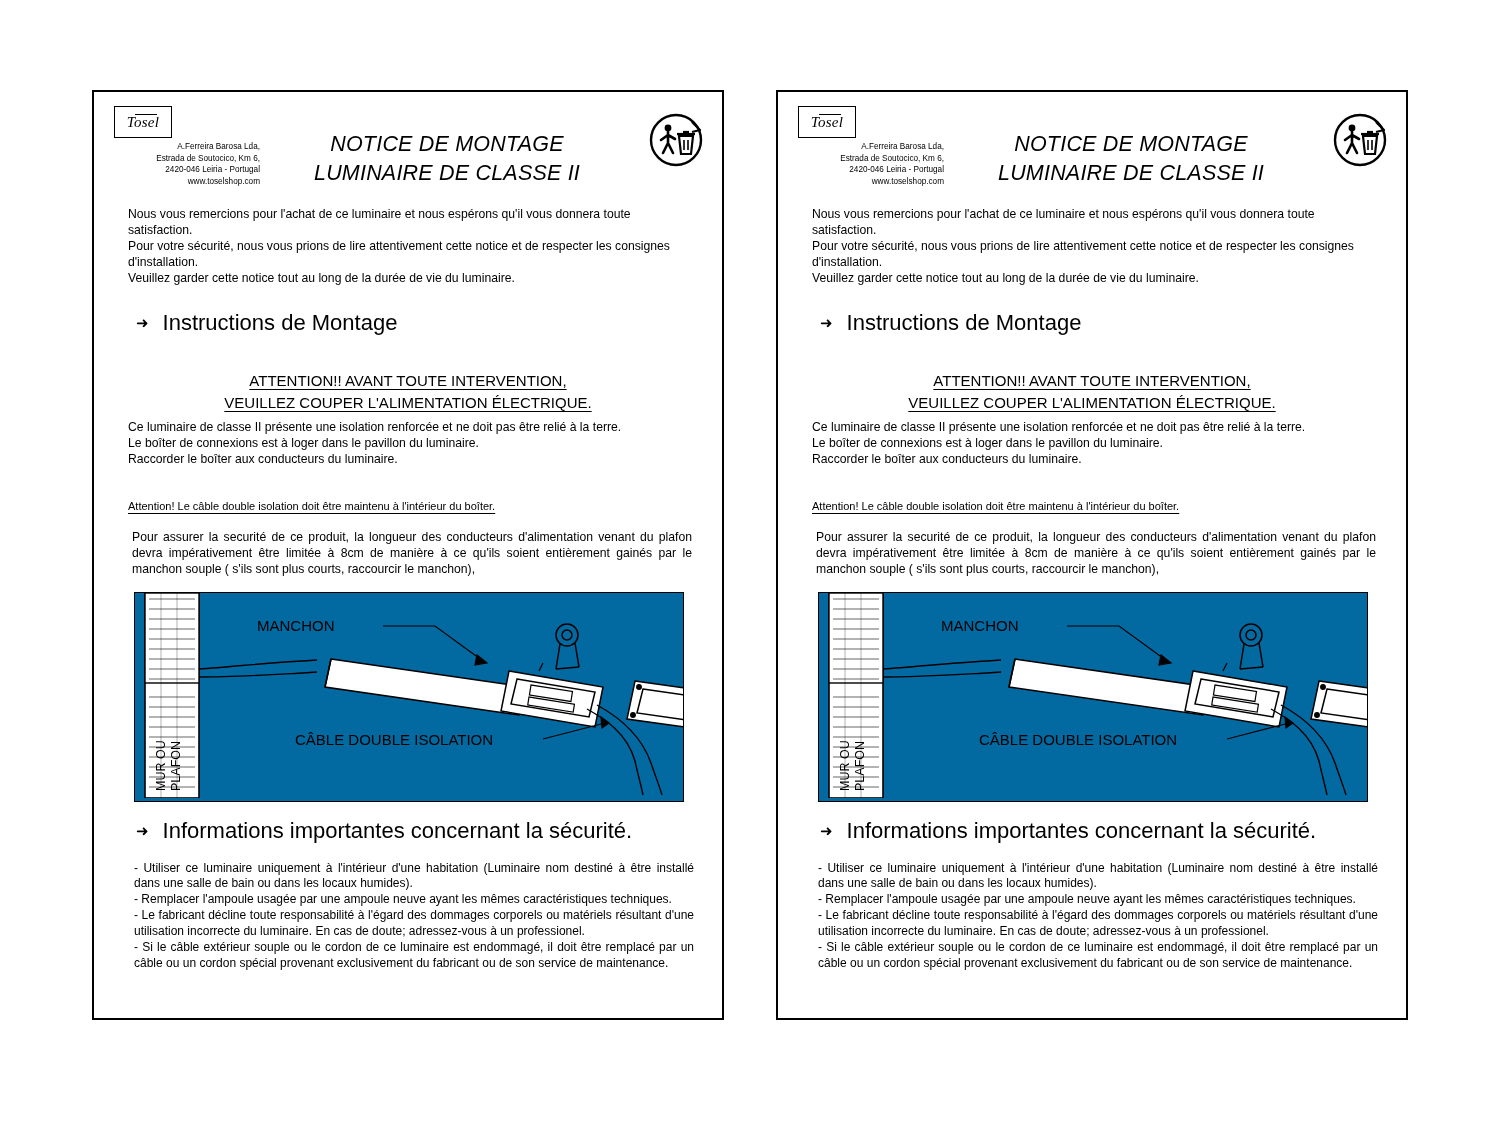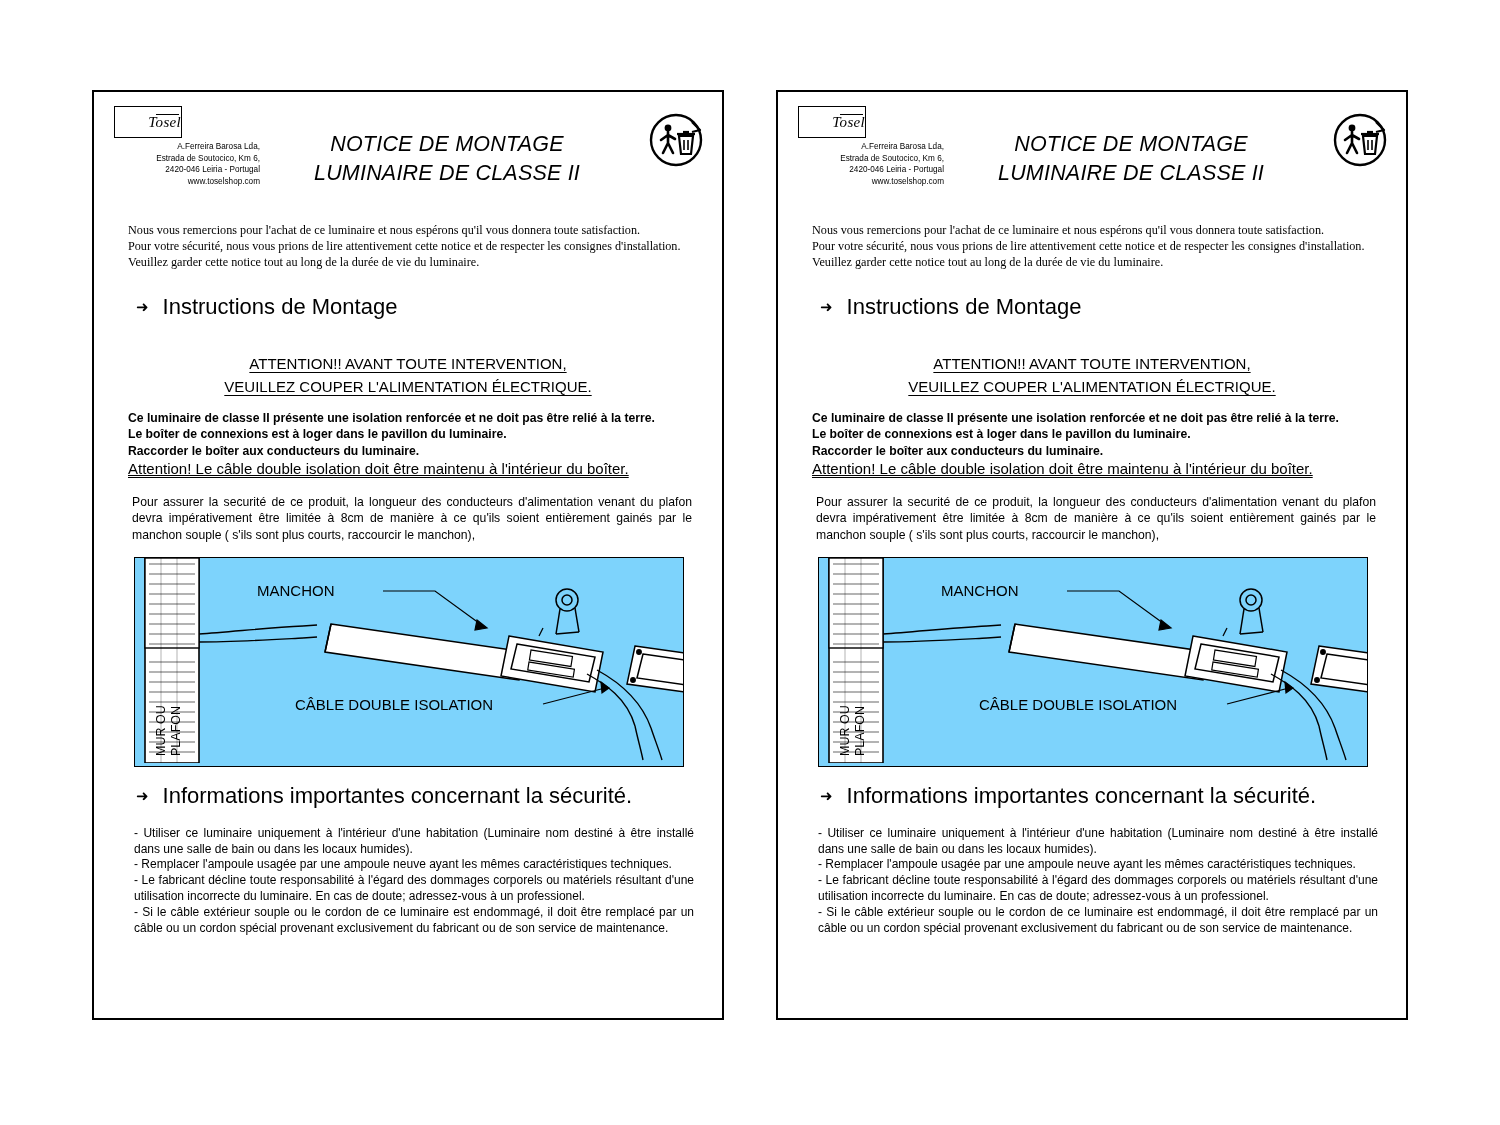--- a/index.html
+++ b/index.html
@@ -46,23 +46,22 @@
   .hdr-left {
     width: 148px;
     flex: 0 0 148px;
   }
   .logo-box {
     width: 56px;
     height: 30px;
     border: 1.6px solid #000;
     display: flex;
     align-items: center;
-    justify-content: flex-end;
+    justify-content: center;
     margin-left: 2px;
-    padding-left: 10px;
   }
   .logo-text {
     font-family: "Liberation Serif", serif;
     font-size: 15px;
     font-style: italic;
     letter-spacing: .3px;
     line-height: 1;
     position: relative;
   }
   .logo-text::after {
@@ -99,23 +98,22 @@
   .hdr-right {
     width: 70px;
     flex: 0 0 70px;
     display: flex;
     justify-content: flex-end;
     padding-top: 6px;
   }
 
   
   .intro {
-    margin-top: 24px;
+    margin-top: 8px;
     padding: 0 8px 0 16px;
-    font-family: Liberation Serif, serif;
   }
   .intro p { margin: 0; }
 
   .section-head {
     display: flex;
     align-items: center;
     gap: 14px;
     margin: 22px 0 0 24px;
   }
   .arrow {
@@ -131,52 +129,50 @@
     margin-top: 32px;
     font-size: 15px;
     line-height: 1.5;
   }
   .attention span {
     text-decoration: underline;
     text-underline-offset: 2.5px;
   }
 
   .para {
-    margin-top: 12px;
+    margin-top: 4px;
     padding: 0 8px 0 16px;
-    font-weight: bold;
   }
   .para p { margin: 0; }
 
   .note {
-    margin-top: 0;
+    margin-top: 32px;
     padding-left: 16px;
-    font-size: 15px;
-    text-decoration: underline;
+    font-size: 11px;
   }
   .note span {
     text-decoration: underline;
     text-underline-offset: 2.5px;
   }
 
   .just {
     margin-top: 16px;
     padding: 0 8px 0 16px;
     text-align: justify;
   }
   .just p { margin: 4px; }
 
   
   .figure {
     margin: 14px 20px 0 22px;
     height: 208px;
     border: 1.6px solid #000;
     position: relative;
     overflow: hidden;
-    background: #7dd3fc;
+    background: #0369a1;
   }
   .figure svg { display: block; }
 
   
   .bullets {
     margin-top: 16px;
     padding: 0 10px 0 22px;
     text-align: justify;
     font-size: 12px;
   }

